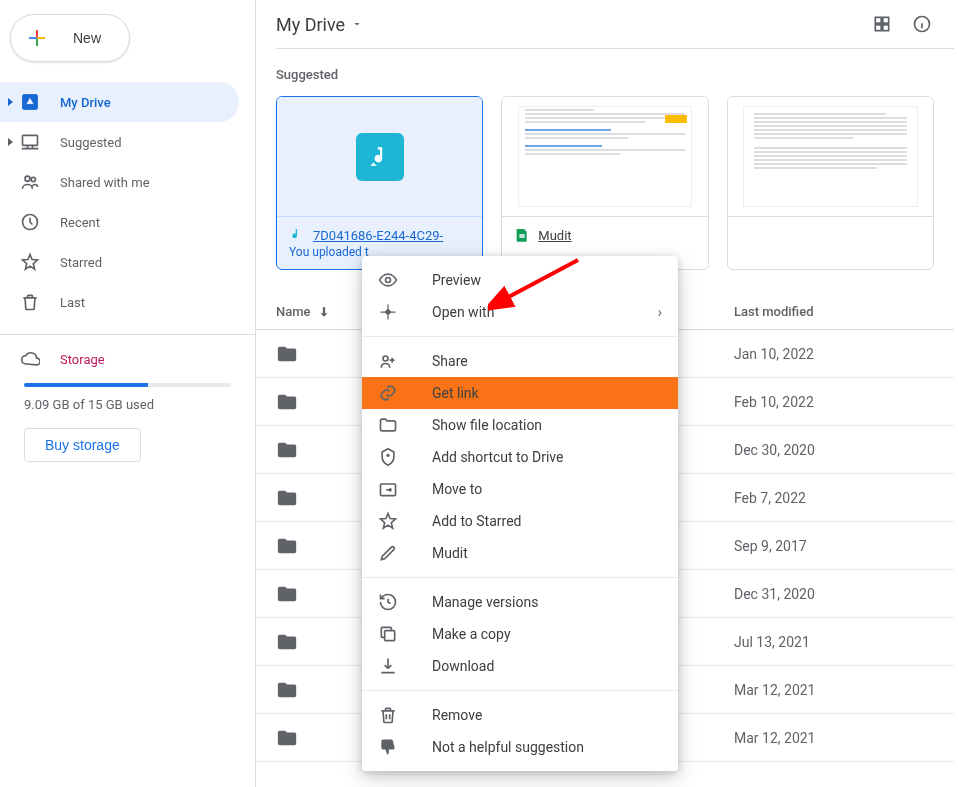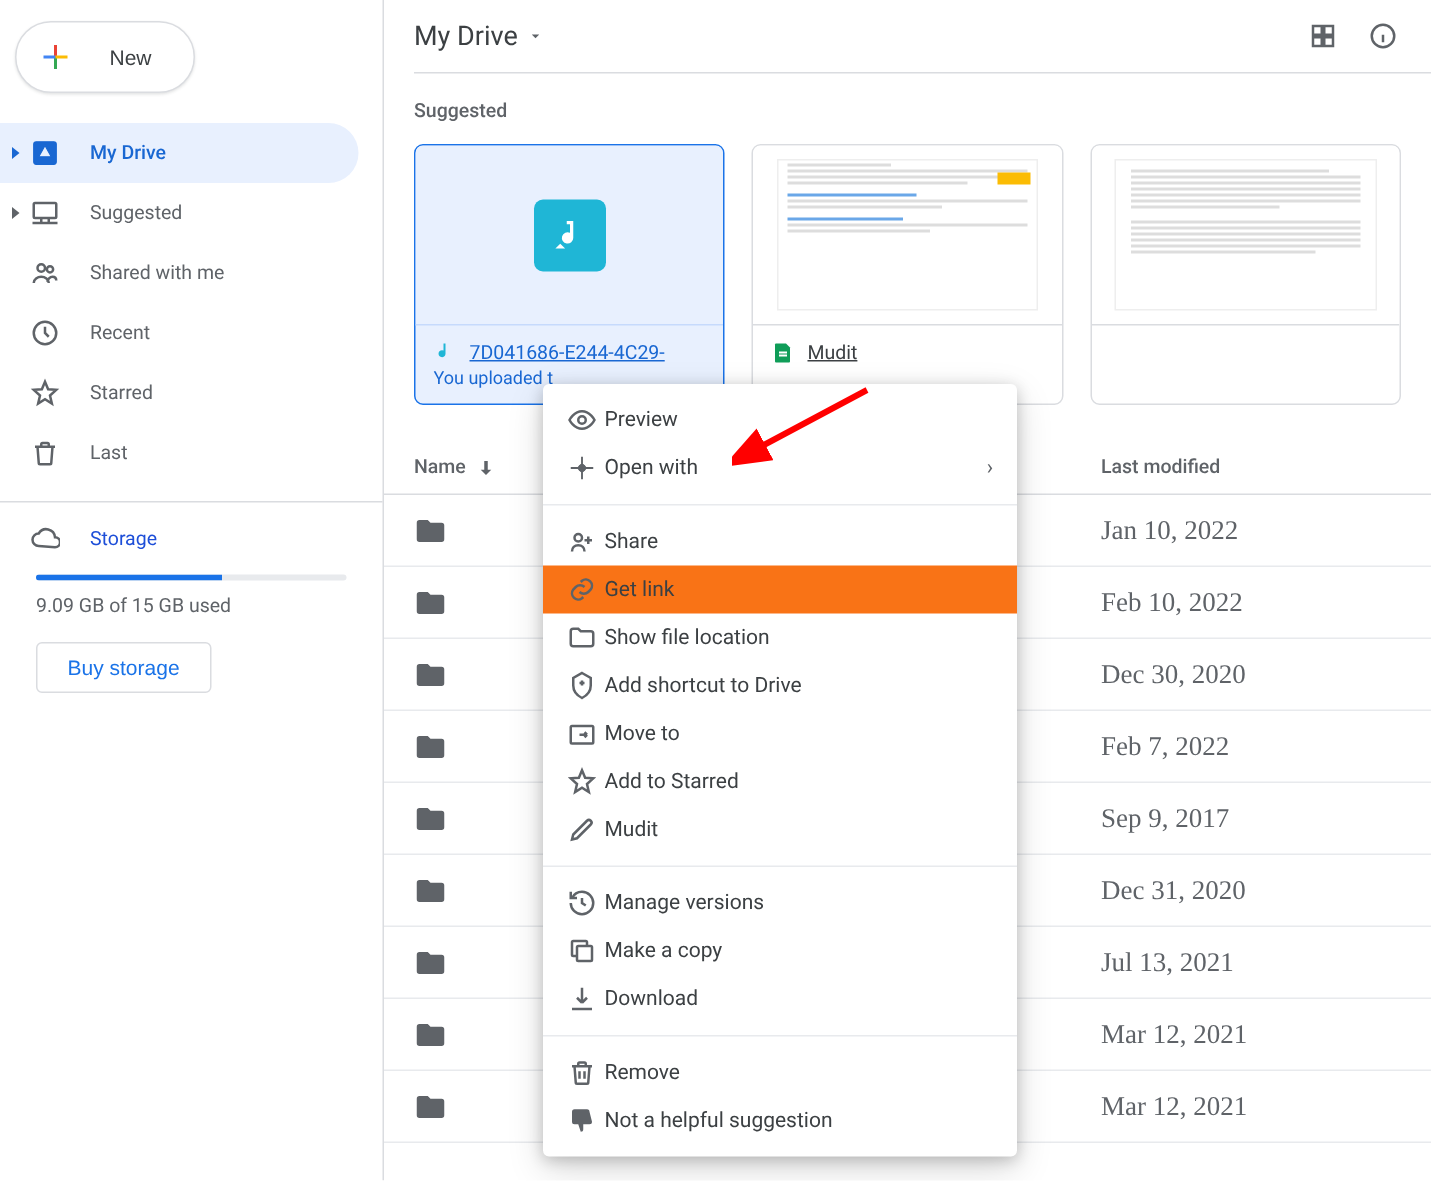--- a/index.html
+++ b/index.html
@@ -57,21 +57,21 @@
 .nav-item.active { background: #e8f0fe; color: #1967d2; font-weight: 500; }
 .nav-item.active .ico { stroke: #1967d2; fill: #1967d2; }
 .nav-item .tri {
   position: absolute; left: 8px; width:0;height:0;
   border-top:4px solid transparent; border-bottom:4px solid transparent;
   border-left:5px solid #5f6368;
 }
 .nav-item.active .tri { border-left-color:#1967d2; }
 .ico { width: 20px; height: 20px; flex-shrink:0; }
 .storage-sec { padding: 6px 24px 0 24px; margin-top: 6px; border-top:1px solid transparent; }
-.storage-label { display:flex; align-items:center; gap:20px; height:40px; padding-left: -4px; color:#1d4ed8; font-size:13px; cursor:pointer; }
+.storage-label { display:flex; align-items:center; gap:20px; height:40px; padding-left: -4px; color:#be185d; font-size:13px; cursor:pointer; }
 .storage-sec .storage-label{ padding-left:0; margin-left:-4px;}
 .prog { height:4px; background:#e8eaed; border-radius:2px; margin:4px 0 10px 0; overflow:hidden; }
 .prog-fill { height:100%; background:#1a73e8; width:60%; }
 .storage-text { font-size:13px; color:#5f6368; margin-bottom:16px; }
 .buy-btn {
   border:1px solid #dadce0; background:#fff; color:#1a73e8;
   font-weight:500; font-size:14px; padding:8px 20px; border-radius:4px; cursor:pointer;
 }
 .main { flex:1; overflow-y:auto; position:relative; padding-right:4px;}
 .main::-webkit-scrollbar{width:12px;}
@@ -100,30 +100,30 @@
 .card.selected .card-title-row, .card.selected .card-sub { color:#1967d2; }
 .list-head {
   display:flex; padding:14px 20px 10px 20px; font-size:13px; font-weight:500; color:#5f6368;
   border-bottom:1px solid #dadce0; margin-top:20px;
 }
 .list-head .col-name { flex:1; display:flex; align-items:center; gap:6px;}
 .col-mod { width:200px; }
 .flist { list-style:none; }
 .frow { display:flex; align-items:center; height:48px; padding:0 20px; border-bottom:1px solid #e8eaed; cursor:pointer;}
 .frow .fname { flex:1; display:flex; align-items:center; gap:16px; font-size:13px; color:#3c4043;}
-.frow .fmod { width:200px; font-size:18px; color:#5f6368;font-family:Liberation Serif, serif;}
+.frow .fmod { width:200px; font-size:14px; color:#5f6368;}
 .folder-ico { width:22px; height:22px; fill:#5f6368;}
 .ctx-menu {
   position:absolute; left:362px; top:256px; width:316px;
   background:#fff; border-radius:4px;
   box-shadow:0 2px 10px rgba(0,0,0,.2), 0 8px 24px rgba(0,0,0,.15);
   padding:8px 0; z-index:100;
 }
 .ctx-item {
-  height:32px; display:flex; align-items:center; padding:0 16px; gap:5px;
+  height:32px; display:flex; align-items:center; padding:0 16px; gap:34px;
   font-size:14px; color:#3c4043; cursor:pointer; position:relative;
 }
 .ctx-item:hover, .ctx-item.hov { background:#f97316; }
 .ctx-item .arrow { position:absolute; right:16px; color:#5f6368;}
 .ctx-sep { height:1px; background:#e8eaed; margin:8px 0; }
 .ctx-ico { width:20px; height:20px; flex-shrink:0; display:flex;align-items:center;justify-content:center; color:#5f6368;}
 .red-arrow {
   position:absolute; left:488px; top:252px; z-index:200; pointer-events:none;
 }
 .doc-line{height:2px;background:#ddd;margin:2px 6px;}

